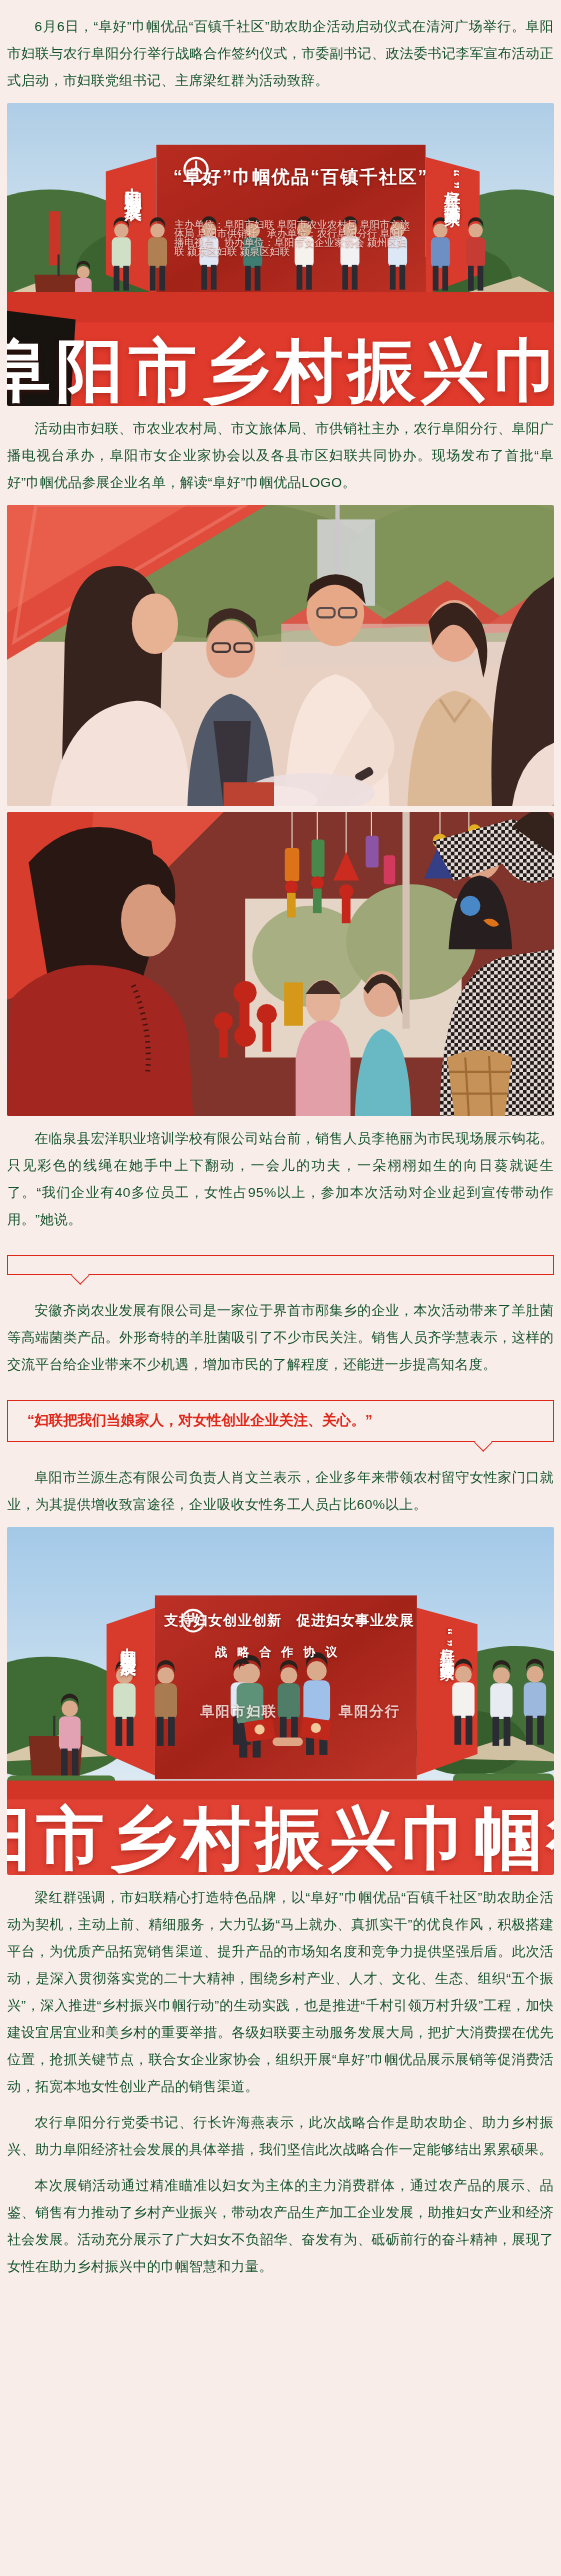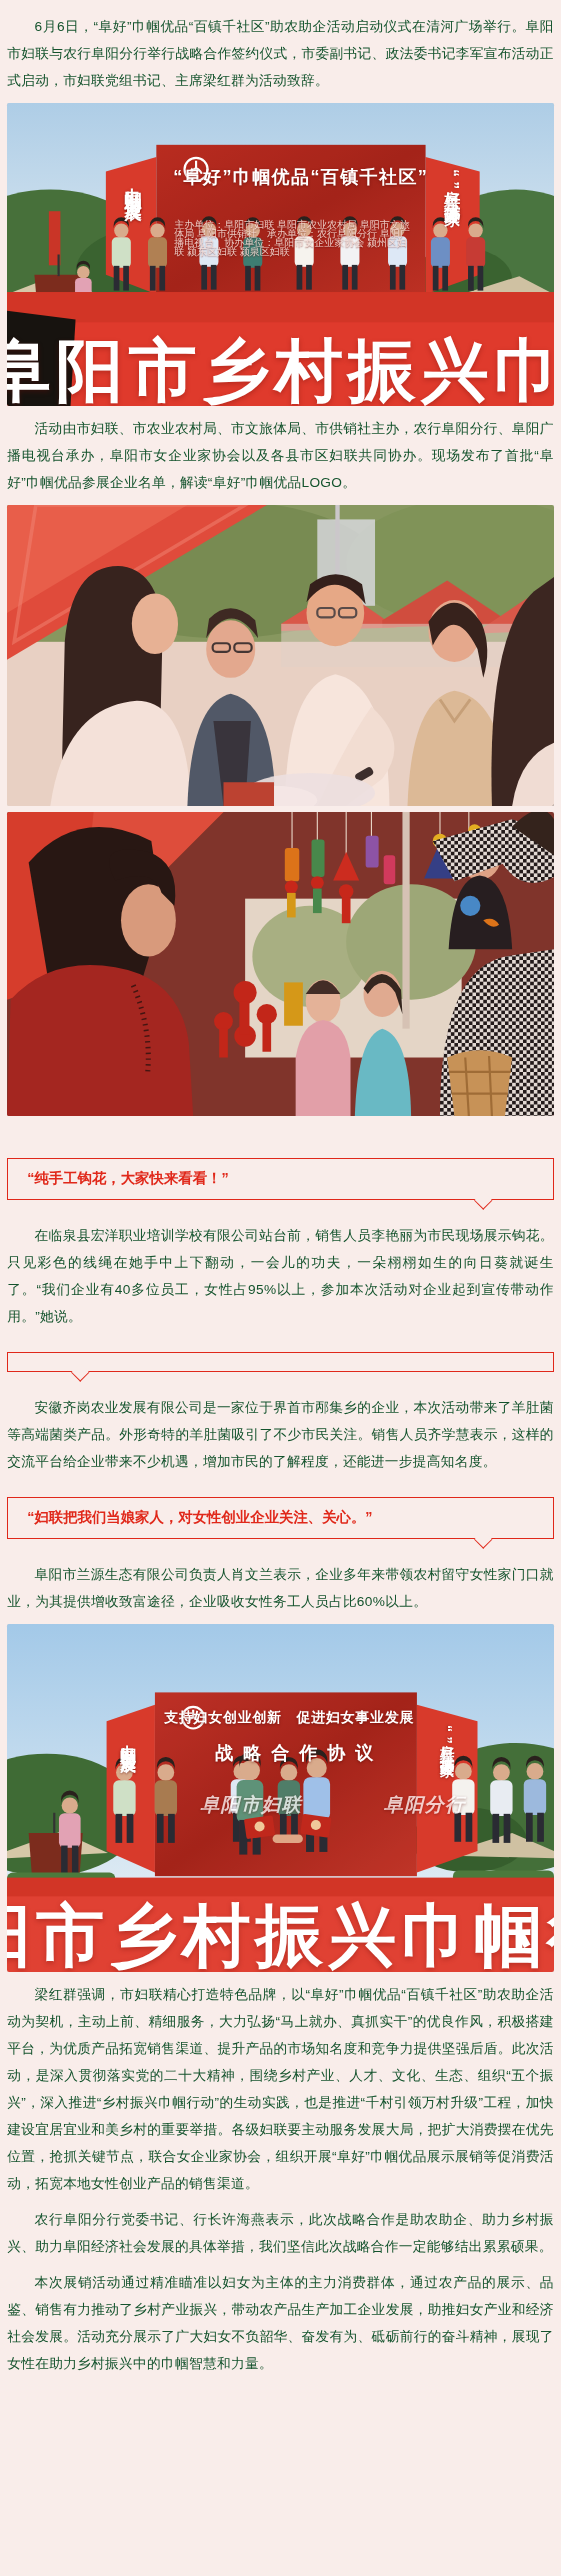--- a/index.html
+++ b/index.html
@@ -275,24 +275,20 @@
       <path d="M 590 40 L 700 10 L 720 60 L 620 96 Z" fill="url(#hound)"></path>
       <path d="M 600 421 Q 600 220 690 200 L 758 190 L 758 421 Z" fill="url(#hound)"></path>
       <path d="M 700 20 Q 740 -20 758 10 L 758 60 Z" fill="#2a211c"></path>
 
       <path d="M 610 340 Q 655 320 700 340 L 690 421 L 620 421 Z" fill="#c9995c"></path>
       <path d="M 612 360 L 698 360 M 616 390 L 694 390 M 635 340 L 640 421 M 668 338 L 672 421" stroke="#9e7038" stroke-width="3" fill="none"></path>
       <rect width="758" height="421" fill="#b03a22" opacity=".08"></rect>
     </svg>
   </div>
 
-  <div class="quote first">
-    <span>“纯手工钩花，大家快来看看！”</span>
-    <span class="tail tail-right"></span>
-  </div>
 
   <p class="para">在临泉县宏洋职业培训学校有限公司站台前，销售人员李艳丽为市民现场展示钩花。只见彩色的线绳在她手中上下翻动，一会儿的功夫，一朵栩栩如生的向日葵就诞生了。“我们企业有40多位员工，女性占95%以上，参加本次活动对企业起到宣传带动作用。”她说。</p>
 
   <div class="quote center">
     <span class="tail tail-left"></span>
   </div>
 
   <p class="para">安徽齐岗农业发展有限公司是一家位于界首市邴集乡的企业，本次活动带来了羊肚菌等高端菌类产品。外形奇特的羊肚菌吸引了不少市民关注。销售人员齐学慧表示，这样的交流平台给企业带来不少机遇，增加市民的了解程度，还能进一步提高知名度。</p>
 
   <div class="quote">
@@ -356,22 +352,22 @@
 
       <rect x="0" y="345" width="150" height="34" rx="8" fill="#4c7a3c"></rect>
       <rect x="618" y="342" width="140" height="36" rx="8" fill="#4c7a3c"></rect>
 
       <rect x="0" y="372" width="758" height="111" fill="#e04133"></rect>
       <rect x="0" y="352" width="758" height="26" fill="#d23526"></rect>
     </svg>
     <div class="ov side-vert" style="left:110px;top:108px;font-size:16px;letter-spacing:2.2px;">巾帼助力促发展</div>
     <div class="ov side-vert" style="left:430px;top:101px;font-size:14.4px;letter-spacing:1.4px;">“阜好”优品进万家</div>
     <div class="ov screen-t1" style="left:157px;top:85px;font-size:14px;letter-spacing:0.7px;">支持妇女创业创新　促进妇女事业发展</div>
-    <div class="ov screen-t2" style="left:208px;top:117px;font-size:18px;letter-spacing:10px;">战略合作协议</div>
-    <div class="ov screen-t1" style="left:193px;top:168px;font-size:19px;opacity:.75;font-style:italic;">阜阳市妇联　　　　阜阳分行</div>
+    <div class="ov screen-t2" style="left:208px;top:117px;font-size:12px;letter-spacing:10px;">战略合作协议</div>
+    <div class="ov screen-t1" style="left:193px;top:176px;font-size:14px;opacity:.75;">阜阳市妇联　　　　阜阳分行</div>
     <div class="ov banner-big" style="left:-117px;">阜阳市乡村振兴巾帼行动</div>
   </div>
 
   <p class="para">梁红群强调，市妇联精心打造特色品牌，以“阜好”巾帼优品“百镇千社区”助农助企活动为契机，主动上前、精细服务，大力弘扬“马上就办、真抓实干”的优良作风，积极搭建平台，为优质产品拓宽销售渠道、提升产品的市场知名度和竞争力提供坚强后盾。此次活动，是深入贯彻落实党的二十大精神，围绕乡村产业、人才、文化、生态、组织“五个振兴”，深入推进“乡村振兴巾帼行动”的生动实践，也是推进“千村引领万村升级”工程，加快建设宜居宜业和美乡村的重要举措。各级妇联要主动服务发展大局，把扩大消费摆在优先位置，抢抓关键节点，联合女企业家协会，组织开展“阜好”巾帼优品展示展销等促消费活动，拓宽本地女性创业产品的销售渠道。</p>
 
   <p class="para">农行阜阳分行党委书记、行长许海燕表示，此次战略合作是助农助企、助力乡村振兴、助力阜阳经济社会发展的具体举措，我们坚信此次战略合作一定能够结出累累硕果。</p>
 
   <p class="para">本次展销活动通过精准瞄准以妇女为主体的主力消费群体，通过农产品的展示、品鉴、销售有力推动了乡村产业振兴，带动农产品生产加工企业发展，助推妇女产业和经济社会发展。活动充分展示了广大妇女不负韶华、奋发有为、砥砺前行的奋斗精神，展现了女性在助力乡村振兴中的巾帼智慧和力量。</p>
 
 </div>

